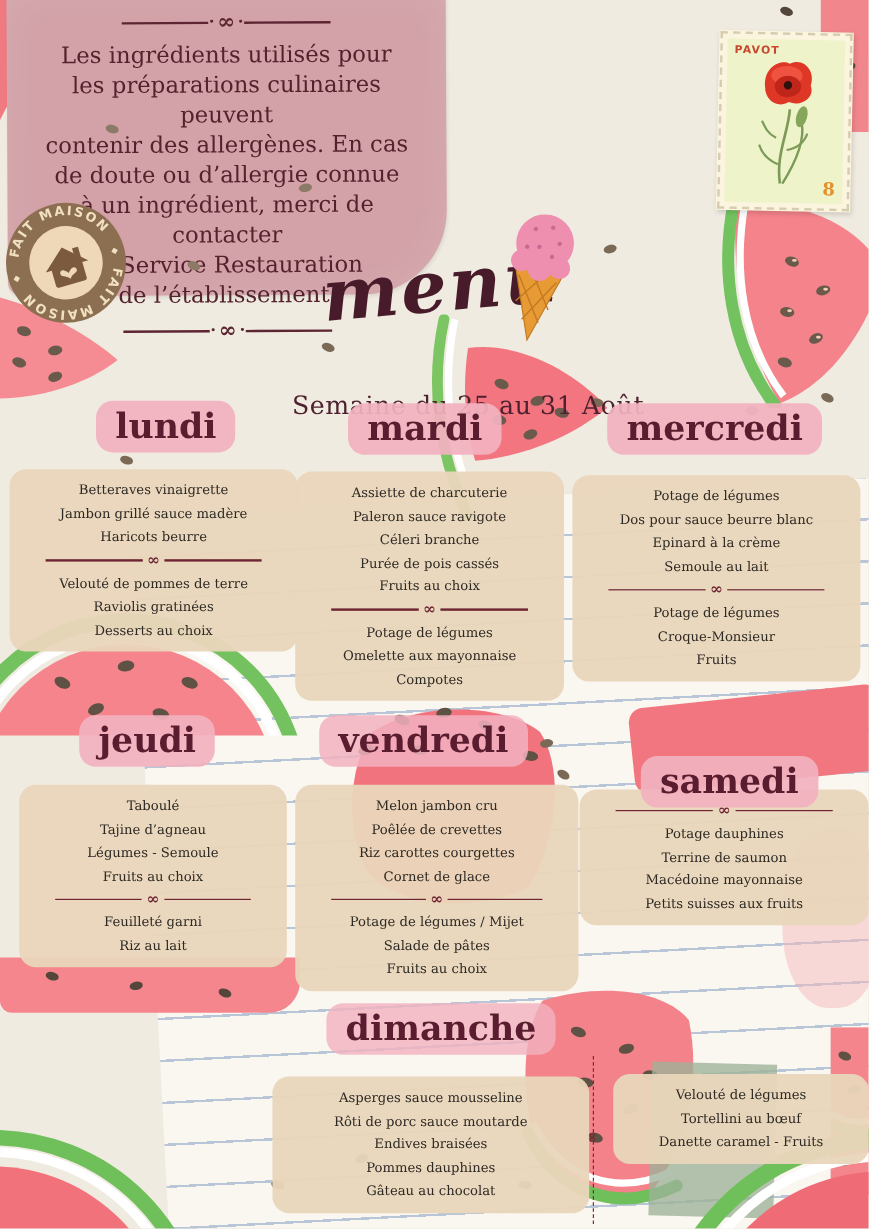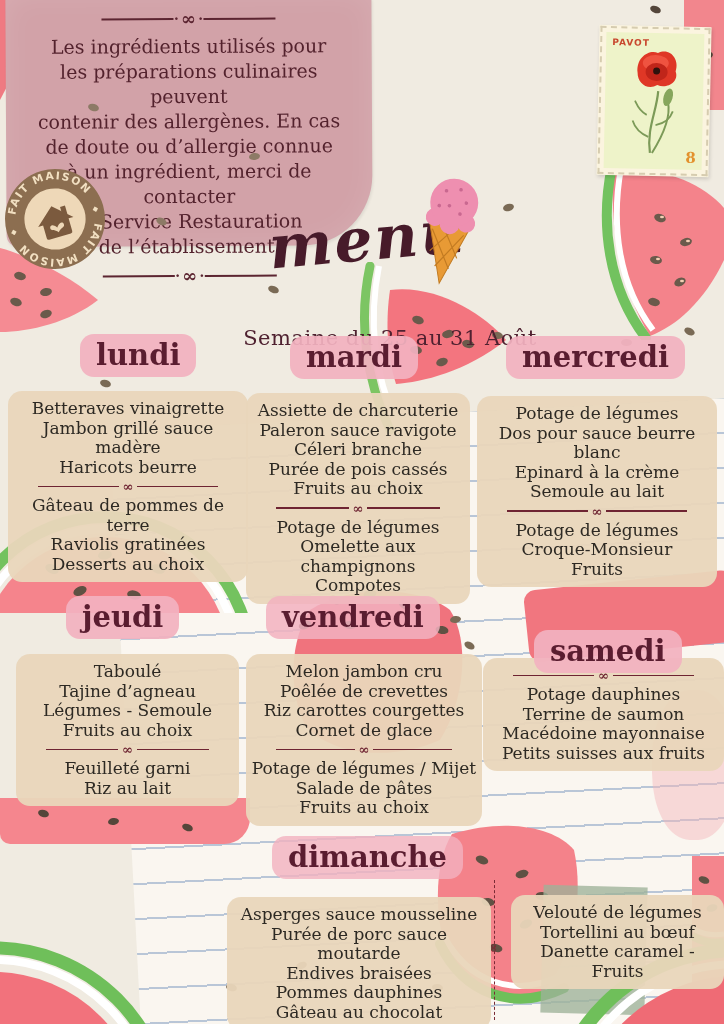--- a/index.html
+++ b/index.html
@@ -29,21 +29,21 @@
          font-size:60px;font-weight:bold;font-style:italic;color:#471b2a;transform:rotate(-5deg);
          letter-spacing:2px;}
   .subtitle{position:absolute;left:240px;top:286px;width:300px;z-index:22;text-align:center;
             font-size:21px;color:#4f2130;letter-spacing:.5px;margin-top:40px;}
 
   
   .pill{position:absolute;z-index:30;background:rgba(242,177,191,.93);border-radius:14px;
         padding:7px 16px;font-weight:bold;font-size:29px;line-height:1;color:#5a1d30;}
   .card{position:absolute;z-index:25;background:rgba(233,214,186,.95);border-radius:14px;
         padding:8px 4px;text-align:center;color:#2d2923;}
-  .menu-line{font-size:17px;line-height:19.5px;}
+  .menu-line{font-size:11px;line-height:19.5px;}
   .card-divider{display:flex;align-items:center;justify-content:center;color:#6e2432;margin:3px 26px;}
   .card-divider .dline{flex:1;height:1.5px;background:#6e2432;}
   .card-divider .inf{font-size:13px;font-weight:bold;line-height:1;padding:0 4px;}
 
   
   .vstitch{position:absolute;left:494px;top:880px;height:140px;width:2px;z-index:26;
            border-left:1.6px dashed #7a2b35;}
   .vstitch .inf{position:absolute;left:-6px;top:62px;font-size:12px;font-weight:bold;color:#7a2b35;
                 background:transparent;transform:rotate(90deg);display:block;line-height:1;}
 
@@ -318,42 +318,42 @@
         <div class="menu-line">Betteraves vinaigrette</div>
         <div class="menu-line">Jambon grillé sauce madère</div>
         <div class="menu-line">Haricots beurre</div>
       </div>
     <div class="card-divider">
         <span class="dline"></span>
         <span class="inf">∞</span>
         <span class="dline"></span>
       </div>
     <div>
-        <div class="menu-line">Gâteau de pommes de terre</div>
+        <div class="menu-line">Velouté de pommes de terre</div>
         <div class="menu-line">Raviolis gratinées</div>
         <div class="menu-line">Desserts au choix</div>
       </div>
   </div>
 
   <div class="card" style="left:246px;top:393px;width:216px">
     <div>
         <div class="menu-line">Assiette de charcuterie</div>
         <div class="menu-line">Paleron sauce ravigote</div>
         <div class="menu-line">Céleri branche</div>
         <div class="menu-line">Purée de pois cassés</div>
         <div class="menu-line">Fruits au choix</div>
       </div>
     <div class="card-divider">
         <span class="dline"></span>
         <span class="inf">∞</span>
         <span class="dline"></span>
       </div>
     <div>
         <div class="menu-line">Potage de légumes</div>
-        <div class="menu-line">Omelette aux champignons</div>
+        <div class="menu-line">Omelette aux mayonnaise</div>
         <div class="menu-line">Compotes</div>
       </div>
   </div>
 
   <div class="card" style="left:477px;top:396px;width:232px">
     <div>
         <div class="menu-line">Potage de légumes</div>
         <div class="menu-line">Dos pour sauce beurre blanc</div>
         <div class="menu-line">Epinard à la crème</div>
         <div class="menu-line">Semoule au lait</div>
@@ -417,21 +417,21 @@
         <div class="menu-line">Potage dauphines</div>
         <div class="menu-line">Terrine de saumon</div>
         <div class="menu-line">Macédoine mayonnaise</div>
         <div class="menu-line">Petits suisses aux fruits</div>
       </div>
   </div>
 
   <div class="card" style="left:227px;top:897px;width:256px">
     <div>
         <div class="menu-line">Asperges sauce mousseline</div>
-        <div class="menu-line">Purée de porc sauce moutarde</div>
+        <div class="menu-line">Rôti de porc sauce moutarde</div>
         <div class="menu-line">Endives braisées</div>
         <div class="menu-line">Pommes dauphines</div>
         <div class="menu-line">Gâteau au chocolat</div>
       </div>
   </div>
 
   <div class="vstitch">
       <span class="inf">∞</span>
     </div>
 

